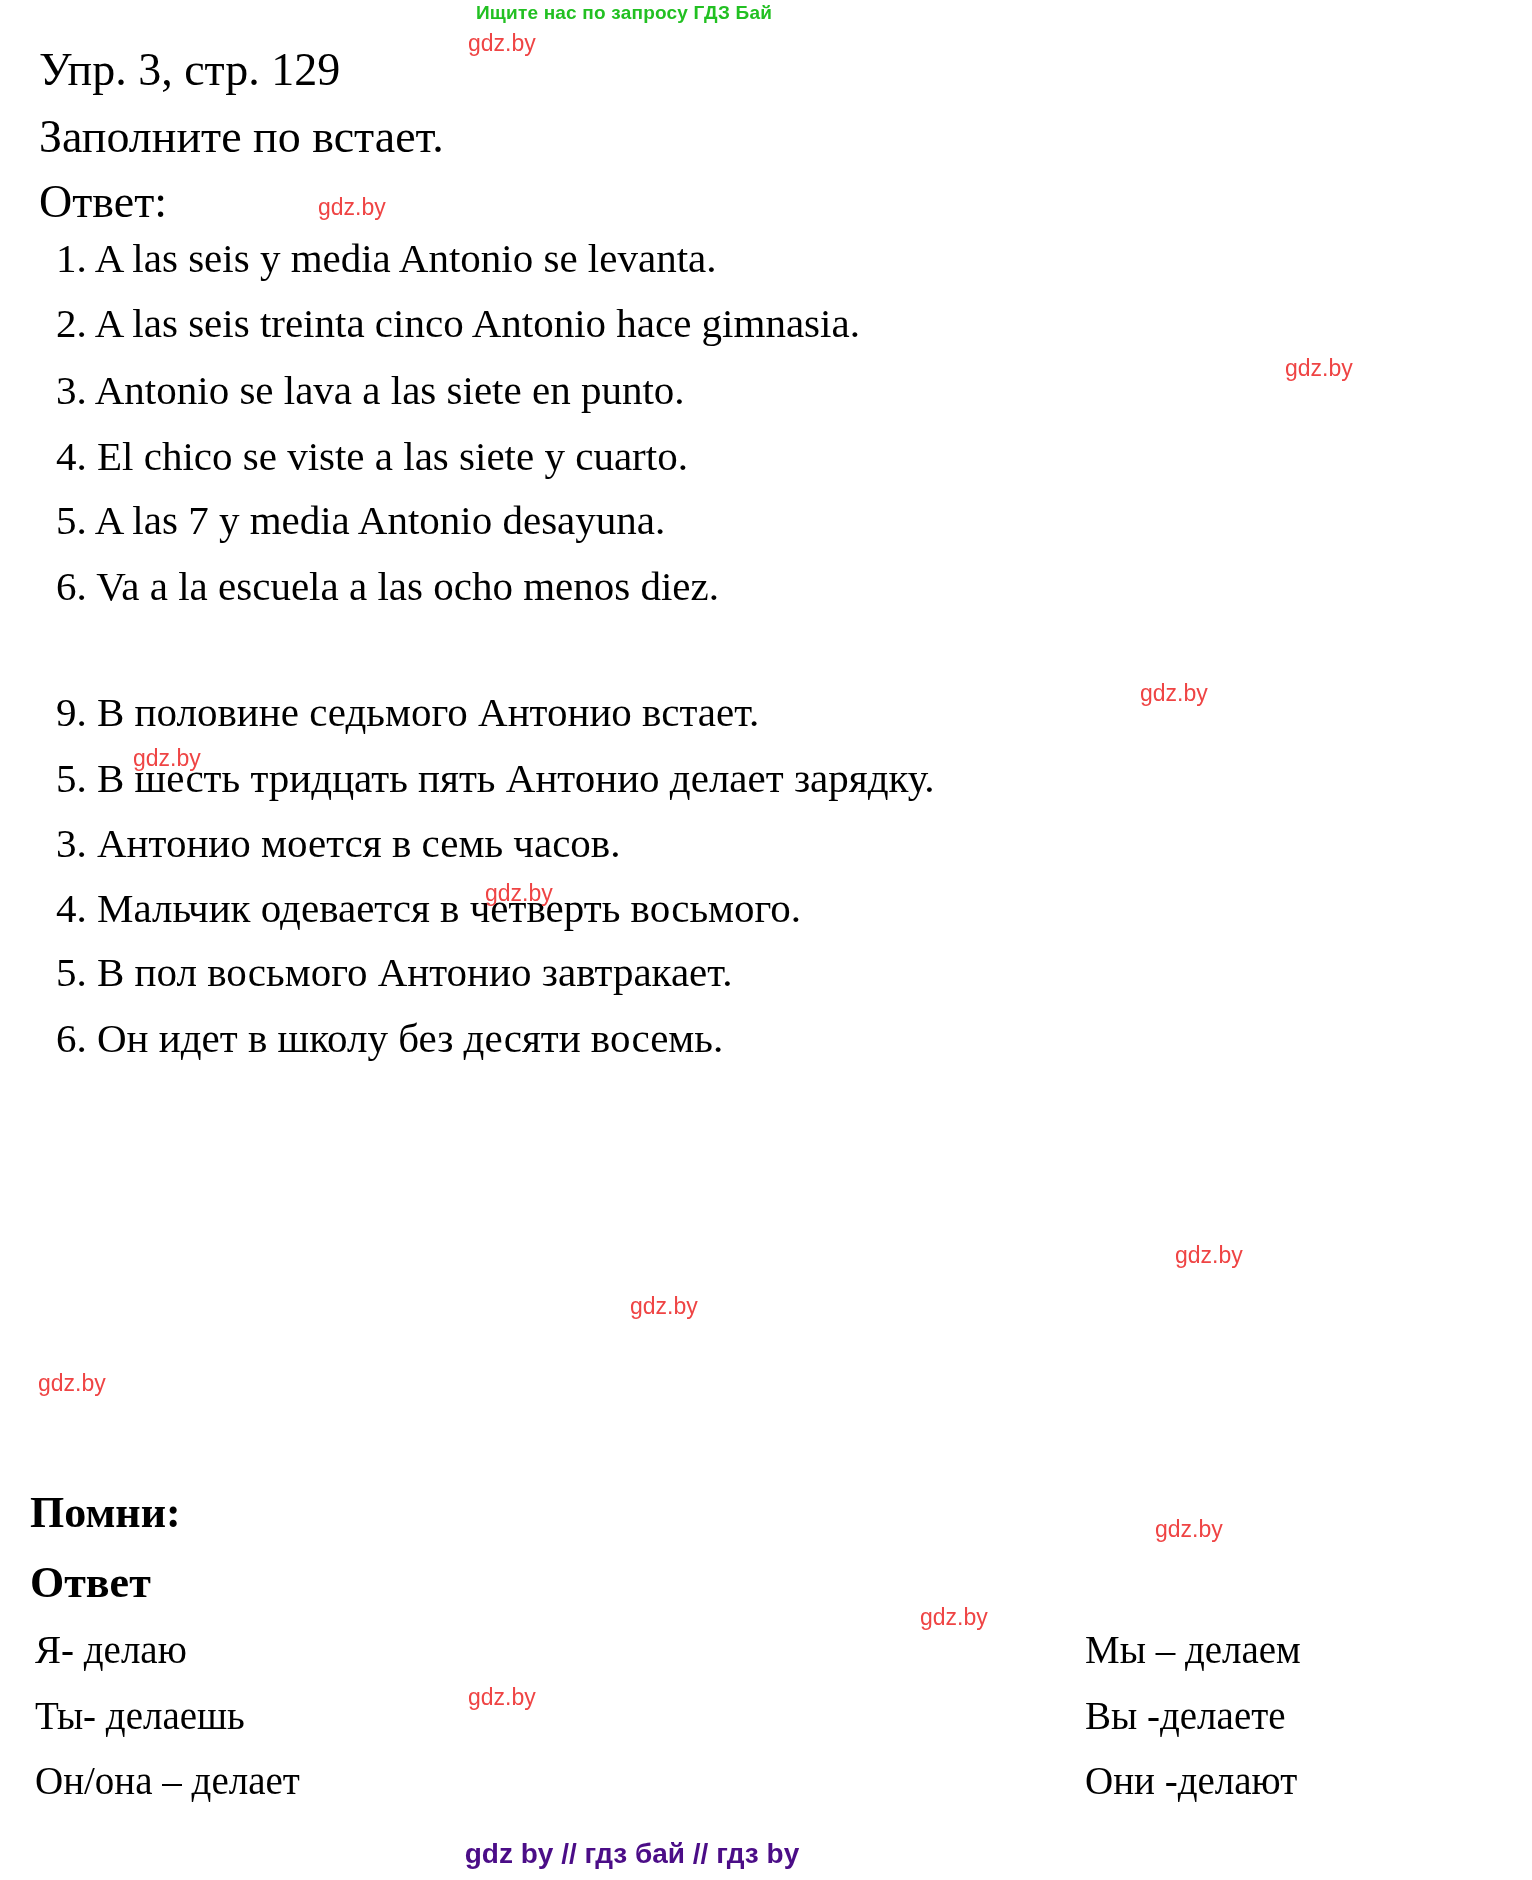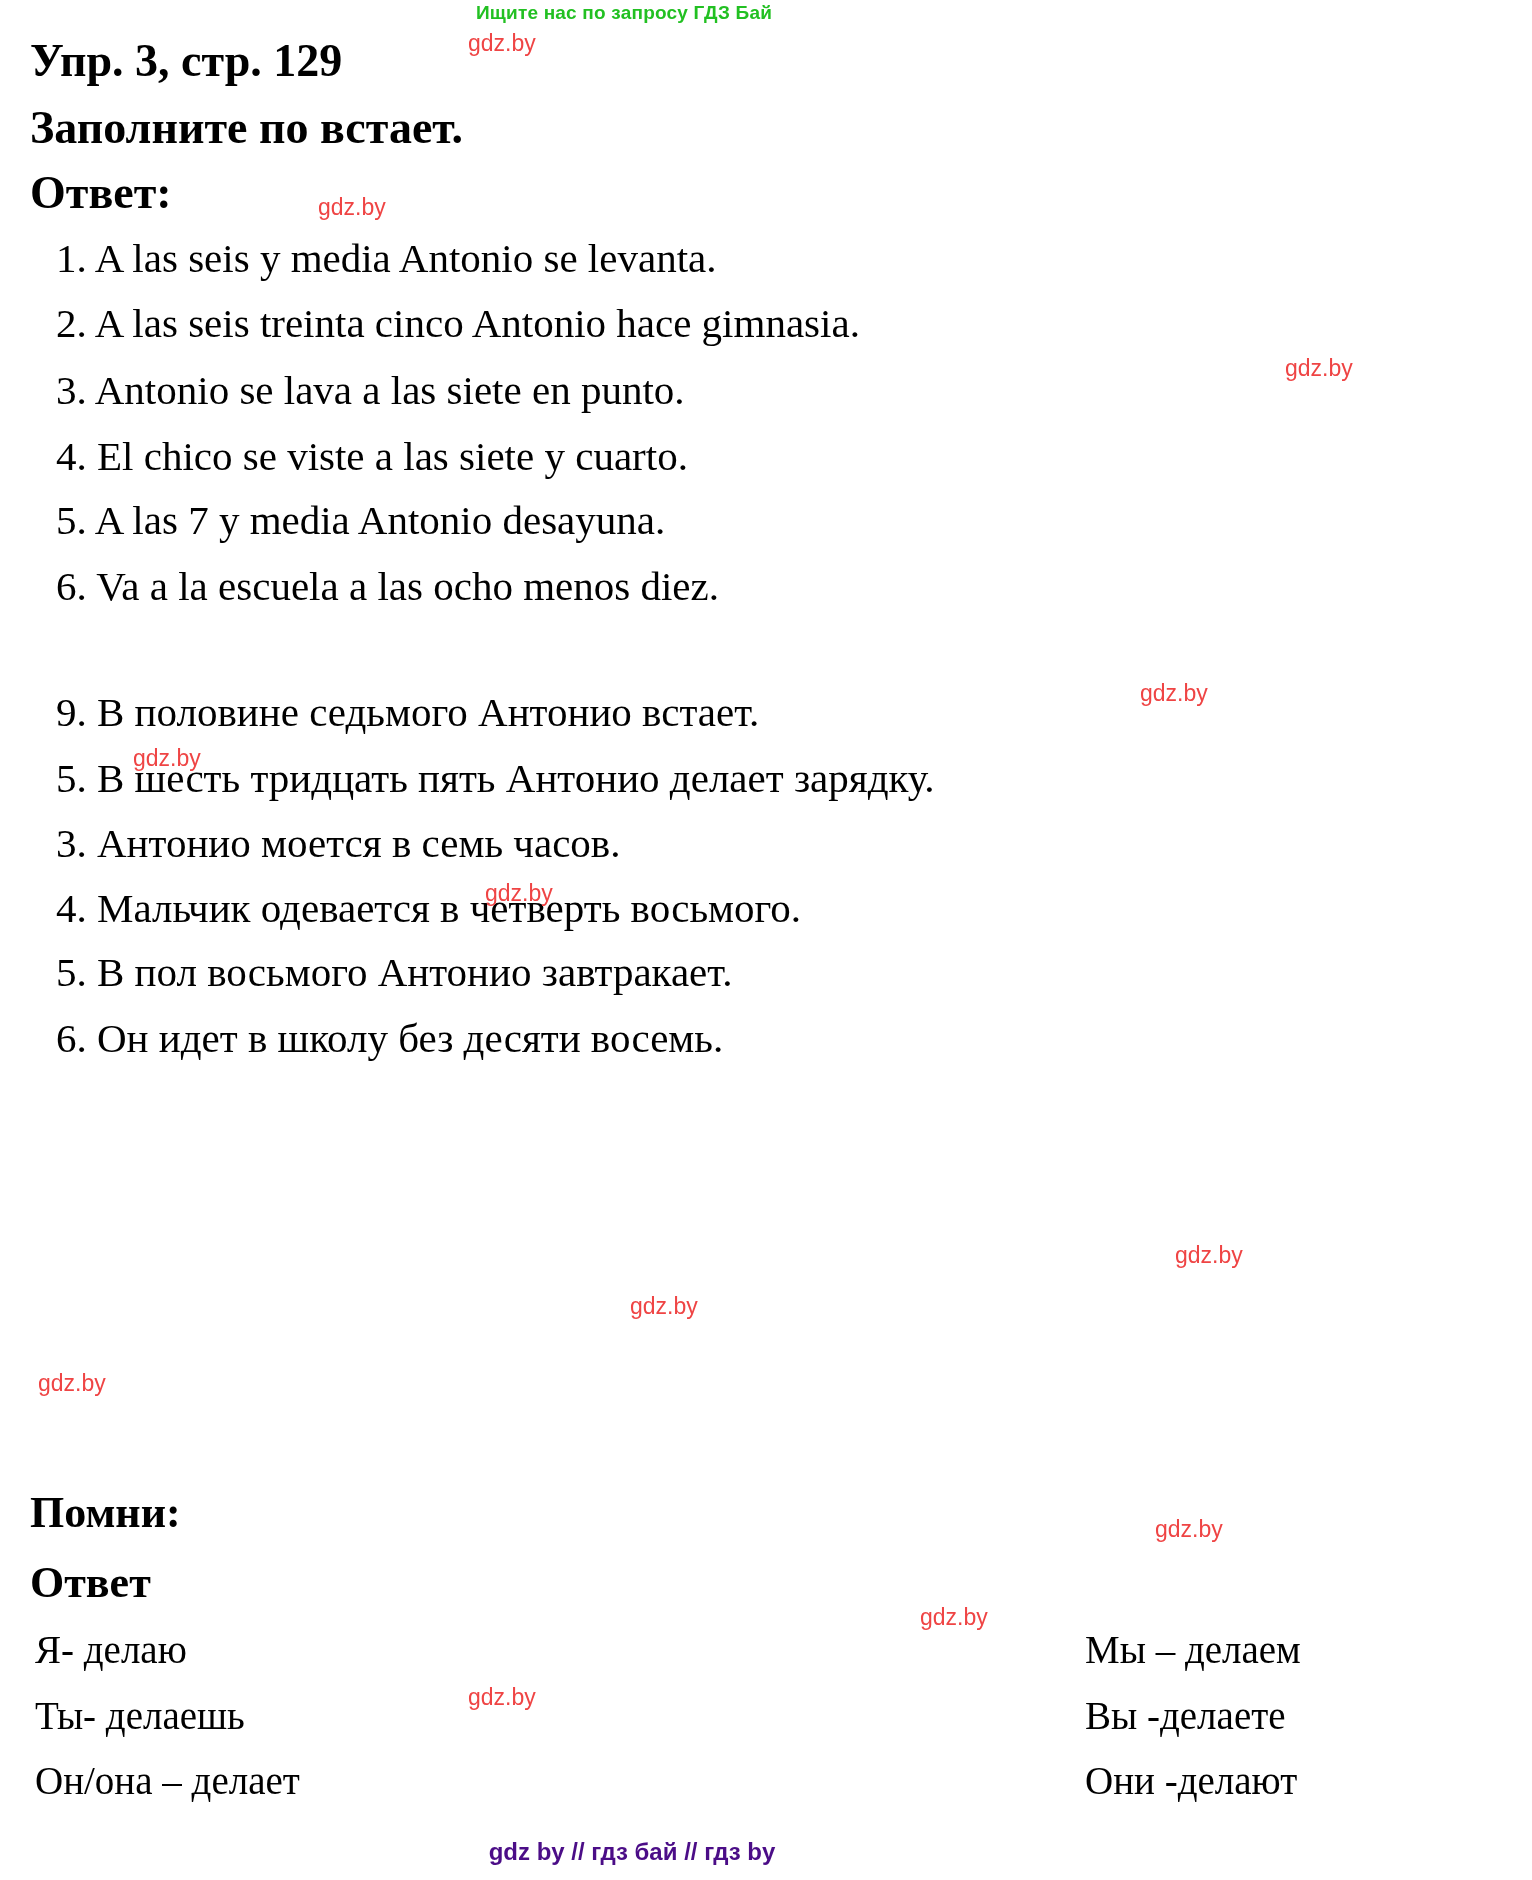--- a/index.html
+++ b/index.html
@@ -33,24 +33,24 @@
   
   .page {
     position: absolute;
     left: 30px;
     top: 0;
     width: 1472px;
   }
 
   .h-title {
     font-size: 46px;
-    font-weight: bold;
+    font-weight: normal;
     line-height: 1.0;
     color: #000;
-    margin: 0;
+    margin: 9px;
     padding: 0;
     white-space: nowrap;
   }
 
   .head-1 { position: absolute; left: 0px;  top: 38px; }
   .head-2 { position: absolute; left: 0px;  top: 105px; }
   .head-3 { position: absolute; left: 0px;  top: 170px; }
 
   .sent {
     position: absolute;
@@ -98,21 +98,21 @@
   }
 
   
   .footer {
     position: absolute;
     left: 0;
     top: 1838px;
     width: 1264px;
     text-align: center;
     font-family: "Liberation Sans", sans-serif;
-    font-size: 24px;
+    font-size: 28px;
     font-weight: 600;
     color: #4b0d87;
     white-space: nowrap;
   }
 </style>
 </head>
 <body>
 
 <div class="promo" style="color: rgb(34, 192, 34);">Ищите нас по запросу ГДЗ Бай</div>
 

